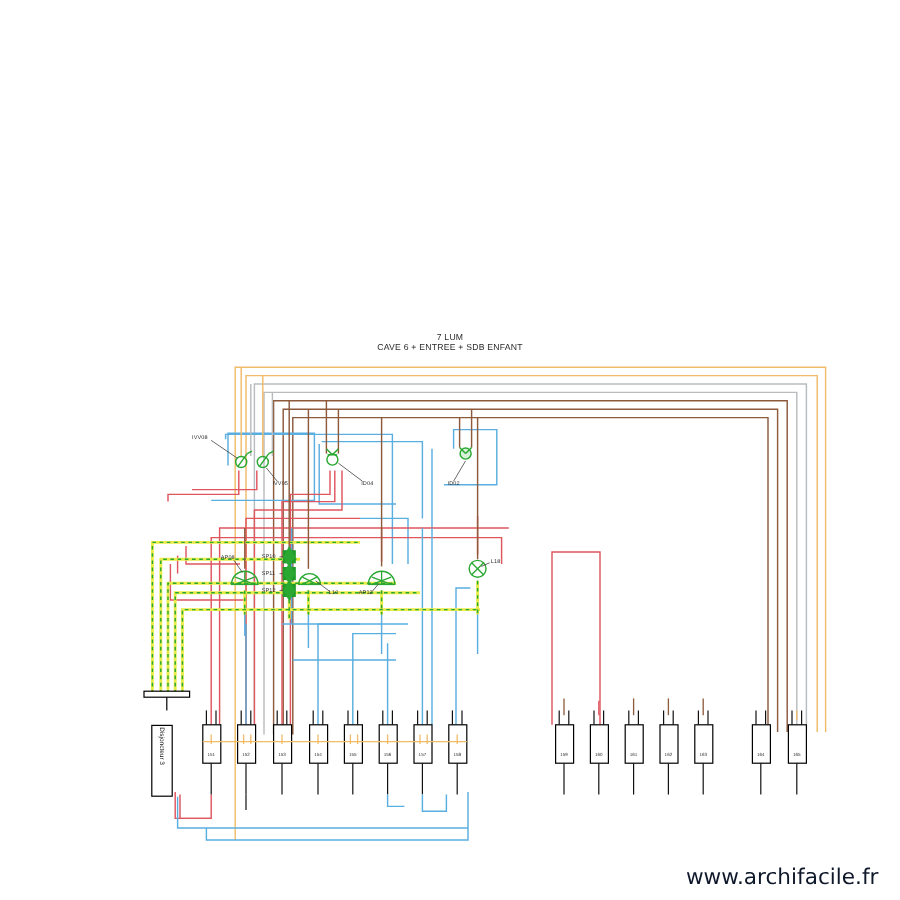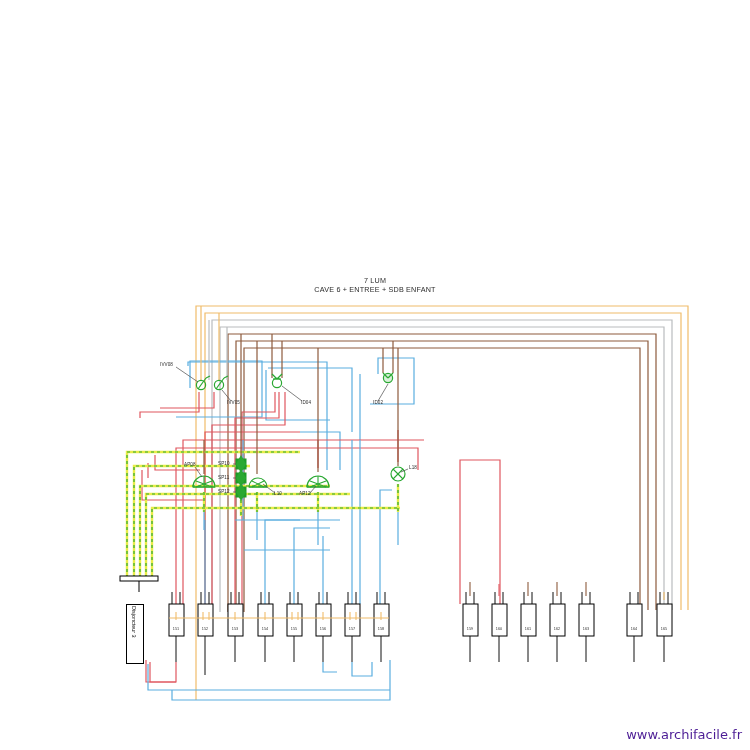--- a/index.html
+++ b/index.html
@@ -36,24 +36,24 @@
     width: 750px;
     text-align: center;
     font-size: 7.2px;
     line-height: 9px;
     color: #2b2b2b;
     letter-spacing: 0.2px;
     white-space: pre;
   }
   .watermark {
     position: absolute;
-    right: 8px;
+    right: 18px;
     bottom: 8px;
-    font-size: 13px;
-    color: #4c1d95;
+    font-size: 18px;
+    color: #0f172a;
     font-family: "DejaVu Sans", sans-serif;
   }
   .lbl {
     position: absolute;
     font-size: 4.6px;
     color: #2f2f2f;
     white-space: nowrap;
     font-family: "Liberation Sans", sans-serif;
     letter-spacing: 0.1px;
   }

